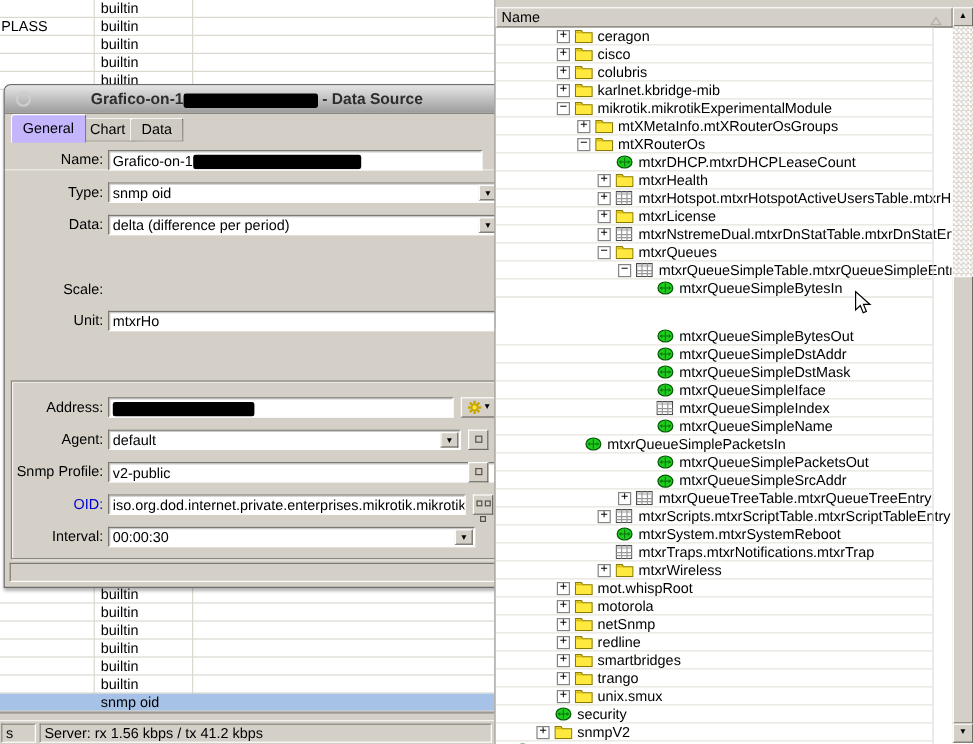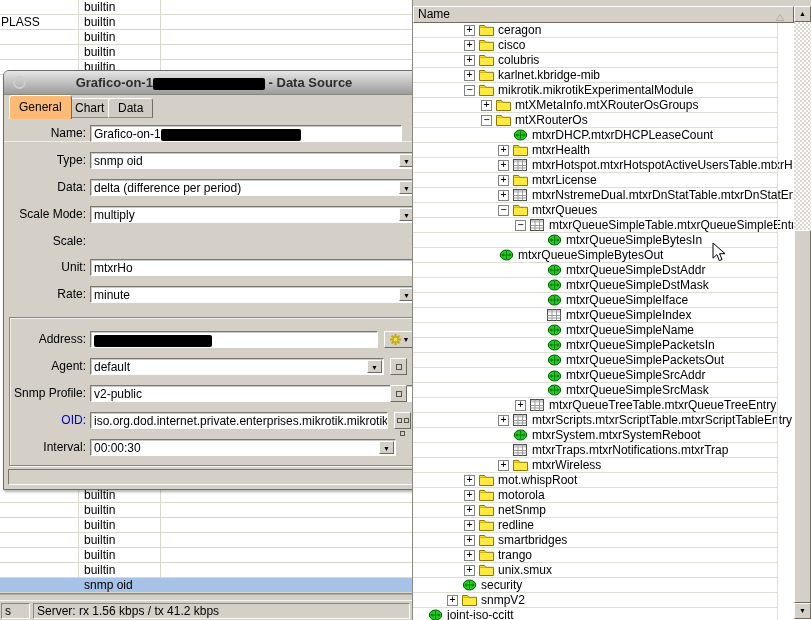--- a/index.html
+++ b/index.html
@@ -31,21 +31,21 @@
   .titlebar{height:23px;border-radius:5px 5px 0 0;background:linear-gradient(#e6e6e6,#9c9c9c);
     position:relative;text-align:center;font-weight:bold;font-size:13px;line-height:23px;color:#2d2d2d;
     border-bottom:1px solid #8a877f;white-space:nowrap;overflow:hidden;}
   .title-icon{position:absolute;left:9px;top:5px;width:13px;height:13px;border:2px solid #cdcdcd;
     border-radius:50%;box-sizing:border-box;}
   .redact{display:inline-block;background:#000;height:12px;vertical-align:middle;border-radius:2px;}
   .tabs{position:absolute;left:0;top:24px;height:23px;width:100%;}
   .tab{position:absolute;top:3px;height:20px;background:#cfcbc3;border:1px solid;
     border-color:#fdfdfd #6e6b63 #8a877f #fdfdfd;border-radius:3px 3px 0 0;font-size:12px;
     line-height:18px;padding:0 9px;box-sizing:border-box;}
-  .tab.active{top:0;height:24px;z-index:2;background:#fdba74;line-height:22px;border-bottom:none;}
+  .tab.active{top:0;height:24px;z-index:2;background:#c4b5fd;line-height:22px;border-bottom:none;}
   .tab-line{position:absolute;left:0;top:46px;width:100%;height:1px;background:#eeece7;}
 
   .frow{position:absolute;left:0;width:100%;height:17px;}
   .flabel{position:absolute;left:2px;width:80px;text-align:right;font-size:12px;line-height:17px;}
   .flabel.oid-blue{color:#0000cc;}
   .finput{position:absolute;left:86px;height:17px;background:#fff;border:1px solid;
     border-color:#7b786f #fdfdfd #fdfdfd #7b786f;box-shadow:inset 1px 1px 0 rgba(60,60,60,.28);
     font-size:12px;line-height:15px;padding:1px 3px 0;box-sizing:border-box;white-space:nowrap;overflow:hidden;}
   .dd-btn{position:absolute;right:1px;top:1px;bottom:1px;width:15px;background:#d4d0c8;
     border:1px solid;border-color:#fdfdfd #6e6b63 #6e6b63 #fdfdfd;box-sizing:border-box;
@@ -183,34 +183,26 @@
       <span class="finput" style="width:312px"><span>Grafico-on-1</span><span class="redact" style="width:140px"></span></span>
     </div>
     <div class="frow" style="top:81px">
       <span class="flabel">Type:</span>
       <span class="finput" style="width:326px"><span>snmp oid</span><span class="dd-btn">▼</span></span>
     </div>
     <div class="frow" style="top:108px">
       <span class="flabel">Data:</span>
       <span class="finput" style="width:326px"><span>delta (difference per period)</span><span class="dd-btn">▼</span></span>
     </div>
-    <div class="frow" style="top:135px">
-      <span class="flabel">Scale Mode:</span>
-      <span class="finput" style="width:326px"><span>multiply</span><span class="dd-btn">▼</span></span>
-    </div>
     <div class="frow" style="top:162px">
       <span class="flabel">Scale:</span>
     </div>
     <div class="frow" style="top:188px">
       <span class="flabel">Unit:</span>
       <span class="finput" style="width:326px"><span>mtxrHo</span></span>
-    </div>
-    <div class="frow" style="top:215px">
-      <span class="flabel">Rate:</span>
-      <span class="finput" style="width:326px"><span>minute</span><span class="dd-btn">▼</span></span>
     </div>
 
     <div class="groupbox"></div>
 
     <div class="frow" style="top:260px">
       <span class="flabel">Address:</span>
       <span class="finput" style="width:288px"><span class="redact" style="width:118px"></span></span>
       <span class="btn gear-btn" style="left:380px;width:30px;top:0">
           <svg width="13" height="13" viewBox="0 0 14 14">
             <path d="M7 1v12M1 7h12M2.8 2.8l8.4 8.4M11.2 2.8l-8.4 8.4" stroke="#c8a800" stroke-width="2.2"></path>
@@ -401,21 +393,21 @@
     <span class="texp hid"></span>
     <span class="ticon">
             <svg width="15" height="12" viewBox="0 0 15 12">
               <ellipse cx="7.5" cy="6" rx="6.2" ry="5" fill="#1ecb1e" stroke="#005500"></ellipse>
               <path d="M3.2 6h8.6 M7.5 2.2v7.6" stroke="#0a7a0a"></path>
               <path d="M2.6 6l2.2-1.7v3.4z M12.4 6l-2.2-1.7v3.4z" fill="#0a7a0a"></path>
             </svg>
           </span>
     <span class="tlabel">mtxrQueueSimpleBytesIn</span>
   </div>
-        <div class="trow" style="padding-left: 71px;">
+        <div class="trow" style="padding-left: 119px; margin-top: 25px;">
     <span class="texp hid"></span>
     <span class="ticon">
             <svg width="15" height="12" viewBox="0 0 15 12">
               <ellipse cx="7.5" cy="6" rx="6.2" ry="5" fill="#1ecb1e" stroke="#005500"></ellipse>
               <path d="M3.2 6h8.6 M7.5 2.2v7.6" stroke="#0a7a0a"></path>
               <path d="M2.6 6l2.2-1.7v3.4z M12.4 6l-2.2-1.7v3.4z" fill="#0a7a0a"></path>
             </svg>
           </span>
     <span class="tlabel">mtxrQueueSimpleBytesOut</span>
   </div>
@@ -467,63 +459,52 @@
     <span class="texp hid"></span>
     <span class="ticon">
             <svg width="15" height="12" viewBox="0 0 15 12">
               <ellipse cx="7.5" cy="6" rx="6.2" ry="5" fill="#1ecb1e" stroke="#005500"></ellipse>
               <path d="M3.2 6h8.6 M7.5 2.2v7.6" stroke="#0a7a0a"></path>
               <path d="M2.6 6l2.2-1.7v3.4z M12.4 6l-2.2-1.7v3.4z" fill="#0a7a0a"></path>
             </svg>
           </span>
     <span class="tlabel">mtxrQueueSimpleName</span>
   </div>
+        <div class="trow" style="padding-left: 59px;">
+    <span class="texp hid"></span>
+    <span class="ticon">
+            <svg width="15" height="12" viewBox="0 0 15 12">
+              <ellipse cx="7.5" cy="6" rx="6.2" ry="5" fill="#1ecb1e" stroke="#005500"></ellipse>
+              <path d="M3.2 6h8.6 M7.5 2.2v7.6" stroke="#0a7a0a"></path>
+              <path d="M2.6 6l2.2-1.7v3.4z M12.4 6l-2.2-1.7v3.4z" fill="#0a7a0a"></path>
+            </svg>
+          </span>
+    <span class="tlabel">mtxrQueueSimplePacketsIn</span>
+  </div>
         <div class="trow" style="padding-left: 119px;">
     <span class="texp hid"></span>
     <span class="ticon">
             <svg width="15" height="12" viewBox="0 0 15 12">
               <ellipse cx="7.5" cy="6" rx="6.2" ry="5" fill="#1ecb1e" stroke="#005500"></ellipse>
               <path d="M3.2 6h8.6 M7.5 2.2v7.6" stroke="#0a7a0a"></path>
               <path d="M2.6 6l2.2-1.7v3.4z M12.4 6l-2.2-1.7v3.4z" fill="#0a7a0a"></path>
             </svg>
           </span>
-    <span class="tlabel">mtxrQueueSimplePacketsIn</span>
-  </div>
-        <div class="trow" style="padding-left: 119px;">
-    <span class="texp hid"></span>
-    <span class="ticon">
-            <svg width="15" height="12" viewBox="0 0 15 12">
-              <ellipse cx="7.5" cy="6" rx="6.2" ry="5" fill="#1ecb1e" stroke="#005500"></ellipse>
-              <path d="M3.2 6h8.6 M7.5 2.2v7.6" stroke="#0a7a0a"></path>
-              <path d="M2.6 6l2.2-1.7v3.4z M12.4 6l-2.2-1.7v3.4z" fill="#0a7a0a"></path>
-            </svg>
-          </span>
     <span class="tlabel">mtxrQueueSimplePacketsOut</span>
   </div>
         <div class="trow" style="padding-left: 119px; align-items: flex-end;">
     <span class="texp hid"></span>
     <span class="ticon">
             <svg width="15" height="12" viewBox="0 0 15 12">
               <ellipse cx="7.5" cy="6" rx="6.2" ry="5" fill="#1ecb1e" stroke="#005500"></ellipse>
               <path d="M3.2 6h8.6 M7.5 2.2v7.6" stroke="#0a7a0a"></path>
               <path d="M2.6 6l2.2-1.7v3.4z M12.4 6l-2.2-1.7v3.4z" fill="#0a7a0a"></path>
             </svg>
           </span>
     <span class="tlabel">mtxrQueueSimpleSrcAddr</span>
-  </div>
-        <div class="trow" style="padding-left: 119px;">
-    <span class="texp hid"></span>
-    <span class="ticon">
-            <svg width="15" height="12" viewBox="0 0 15 12">
-              <ellipse cx="7.5" cy="6" rx="6.2" ry="5" fill="#1ecb1e" stroke="#005500"></ellipse>
-              <path d="M3.2 6h8.6 M7.5 2.2v7.6" stroke="#0a7a0a"></path>
-              <path d="M2.6 6l2.2-1.7v3.4z M12.4 6l-2.2-1.7v3.4z" fill="#0a7a0a"></path>
-            </svg>
-          </span>
-    <span class="tlabel">mtxrQueueSimpleSrcMask</span>
   </div>
         <div class="trow" style="padding-left: 102px;">
     <span class="texp">+</span>
     <span class="ticon">
             <svg width="14" height="12" viewBox="0 0 14 12">
               <rect x=".5" y=".5" width="13" height="11" fill="#fff" stroke="#4a4a4a"></rect>
               <rect x="1" y="1" width="12" height="2.6" fill="#cdcdcd"></rect>
               <path d="M5 .5V11.5 M9.5 .5V11.5 M.5 6.5h13 M.5 9h13" stroke="#9a9a9a"></path>
             </svg>
           </span>

